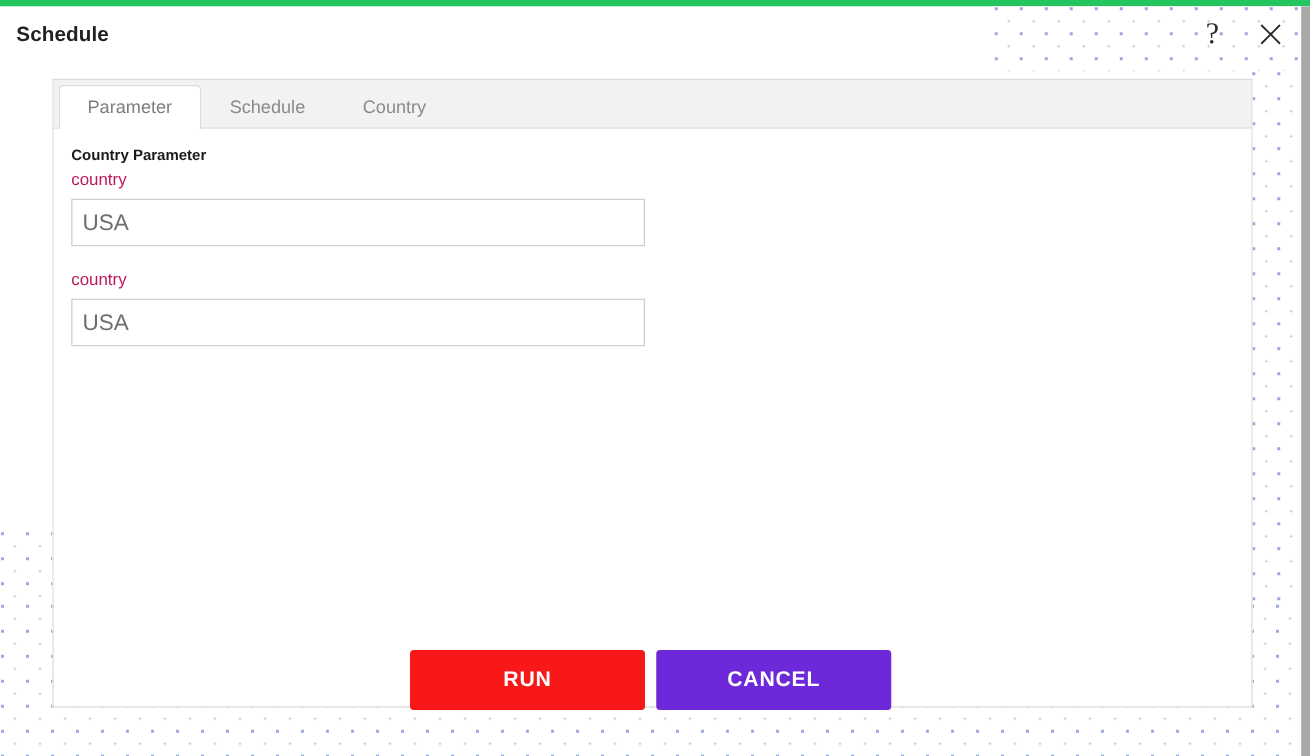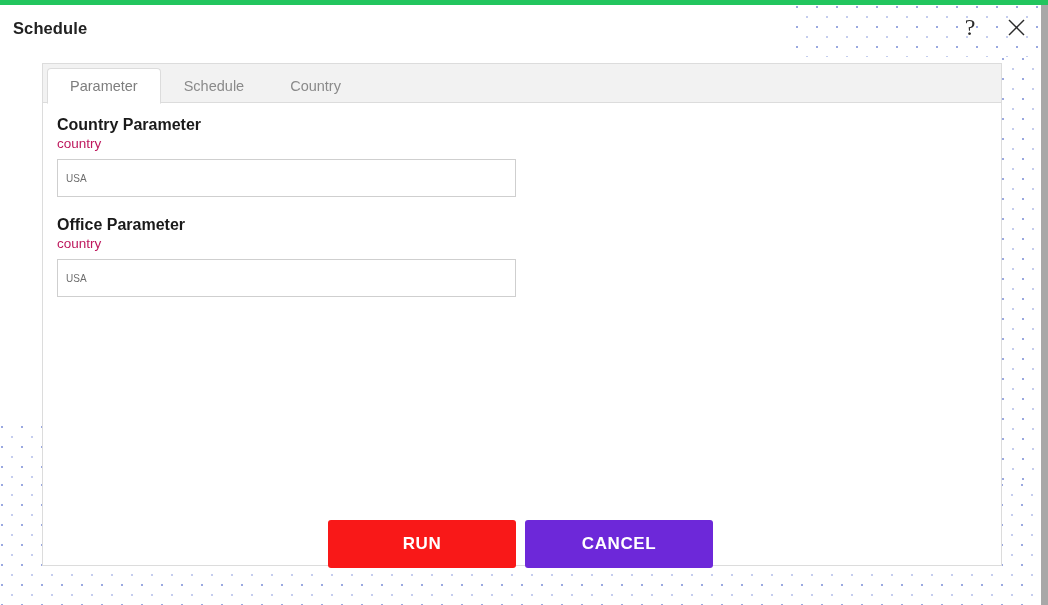--- a/index.html
+++ b/index.html
@@ -162,40 +162,40 @@
     position: relative;
     background: #ffffff;
     height: 380px;
     box-sizing: border-box;
     padding: 12px 14px 0 14px;
   }
   .form-group {
     margin-bottom: 18px;
   }
   .field-label {
-    font-size: 16px;
+    font-size: 12px;
     font-weight: bold;
     color: #1a1a1a;
     line-height: 19px;
     margin: 0 0 1px 0;
   }
   .field-sublabel {
     font-size: 13.5px;
     color: #be185d;
     line-height: 18px;
     margin: 0 0 6px 0;
   }
   .text-input {
     display: block;
     width: 459px;
     height: 27px;
     box-sizing: border-box;
     padding: 18px 8px;
     font-family: "Liberation Sans", sans-serif;
-    font-size: 10px;
+    font-size: 18px;
     color: #6e6e6e;
     background: #ffffff;
     border: 1px solid #cfcfcf;
     border-radius: 0;
     outline: none;
   }
   .text-input::placeholder {
     color: #6e6e6e;
     opacity: 1;
   }
@@ -289,21 +289,20 @@
 
     <div id="tab-content">
 
       <div class="form-group">
         <div class="field-label">Country Parameter</div>
         <div class="field-sublabel">country</div>
         <input class="text-input" type="text" placeholder="USA" style="">
       </div>
 
       <div class="form-group">
-        <div class="field-label">Office Parameter</div>
         <div class="field-sublabel">country</div>
         <input class="text-input" type="text" placeholder="USA" style="">
       </div>
 
     </div>
   </div>
 
   <div id="footer-actions">
     <button class="action-button" id="run-button">RUN</button>
     <button class="action-button" id="cancel-button">CANCEL</button>

